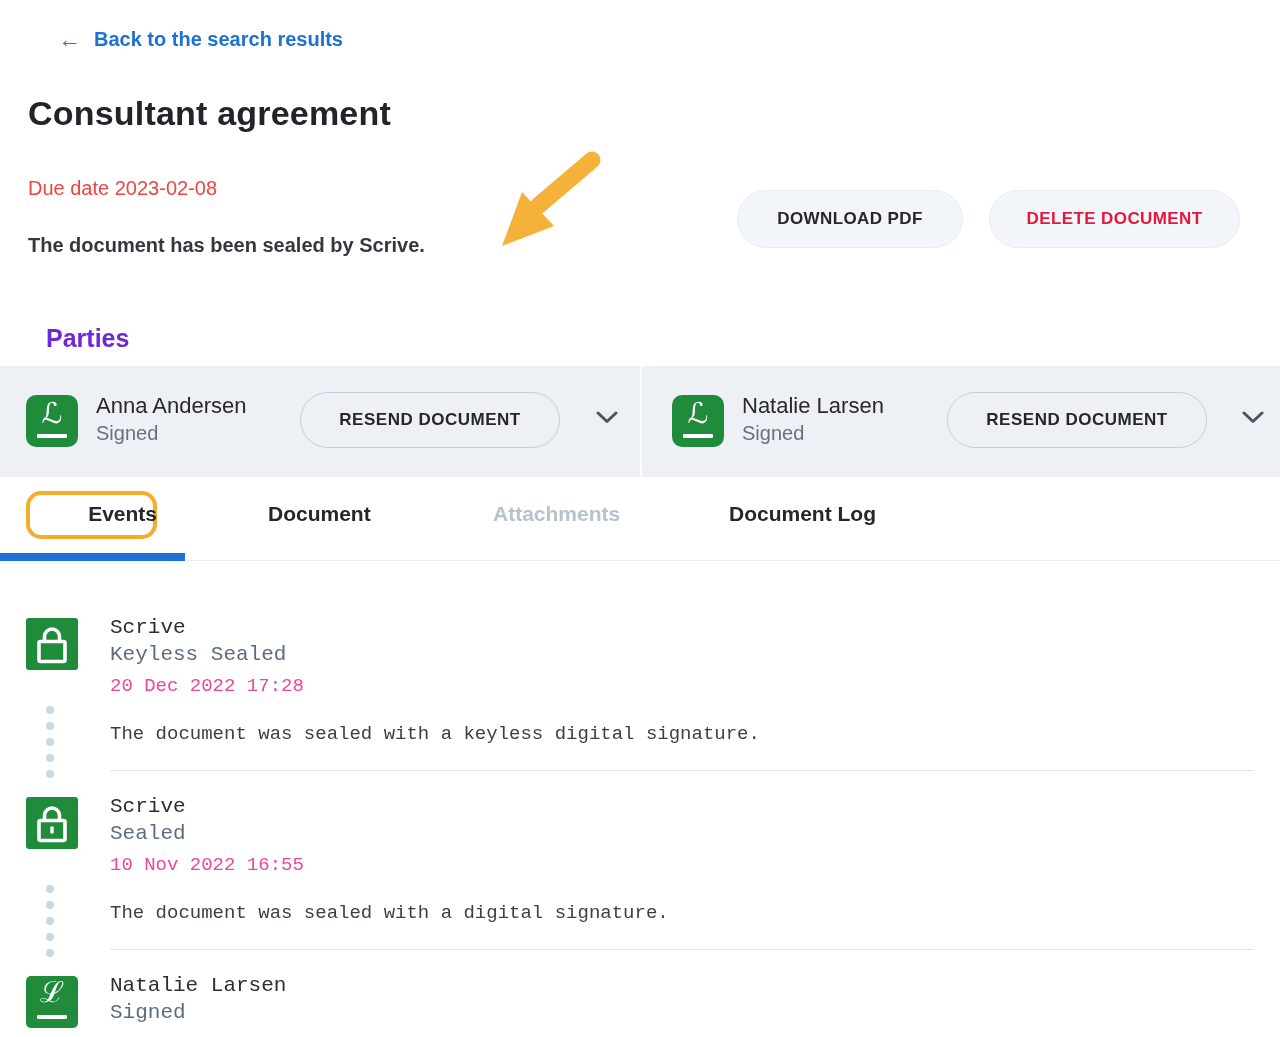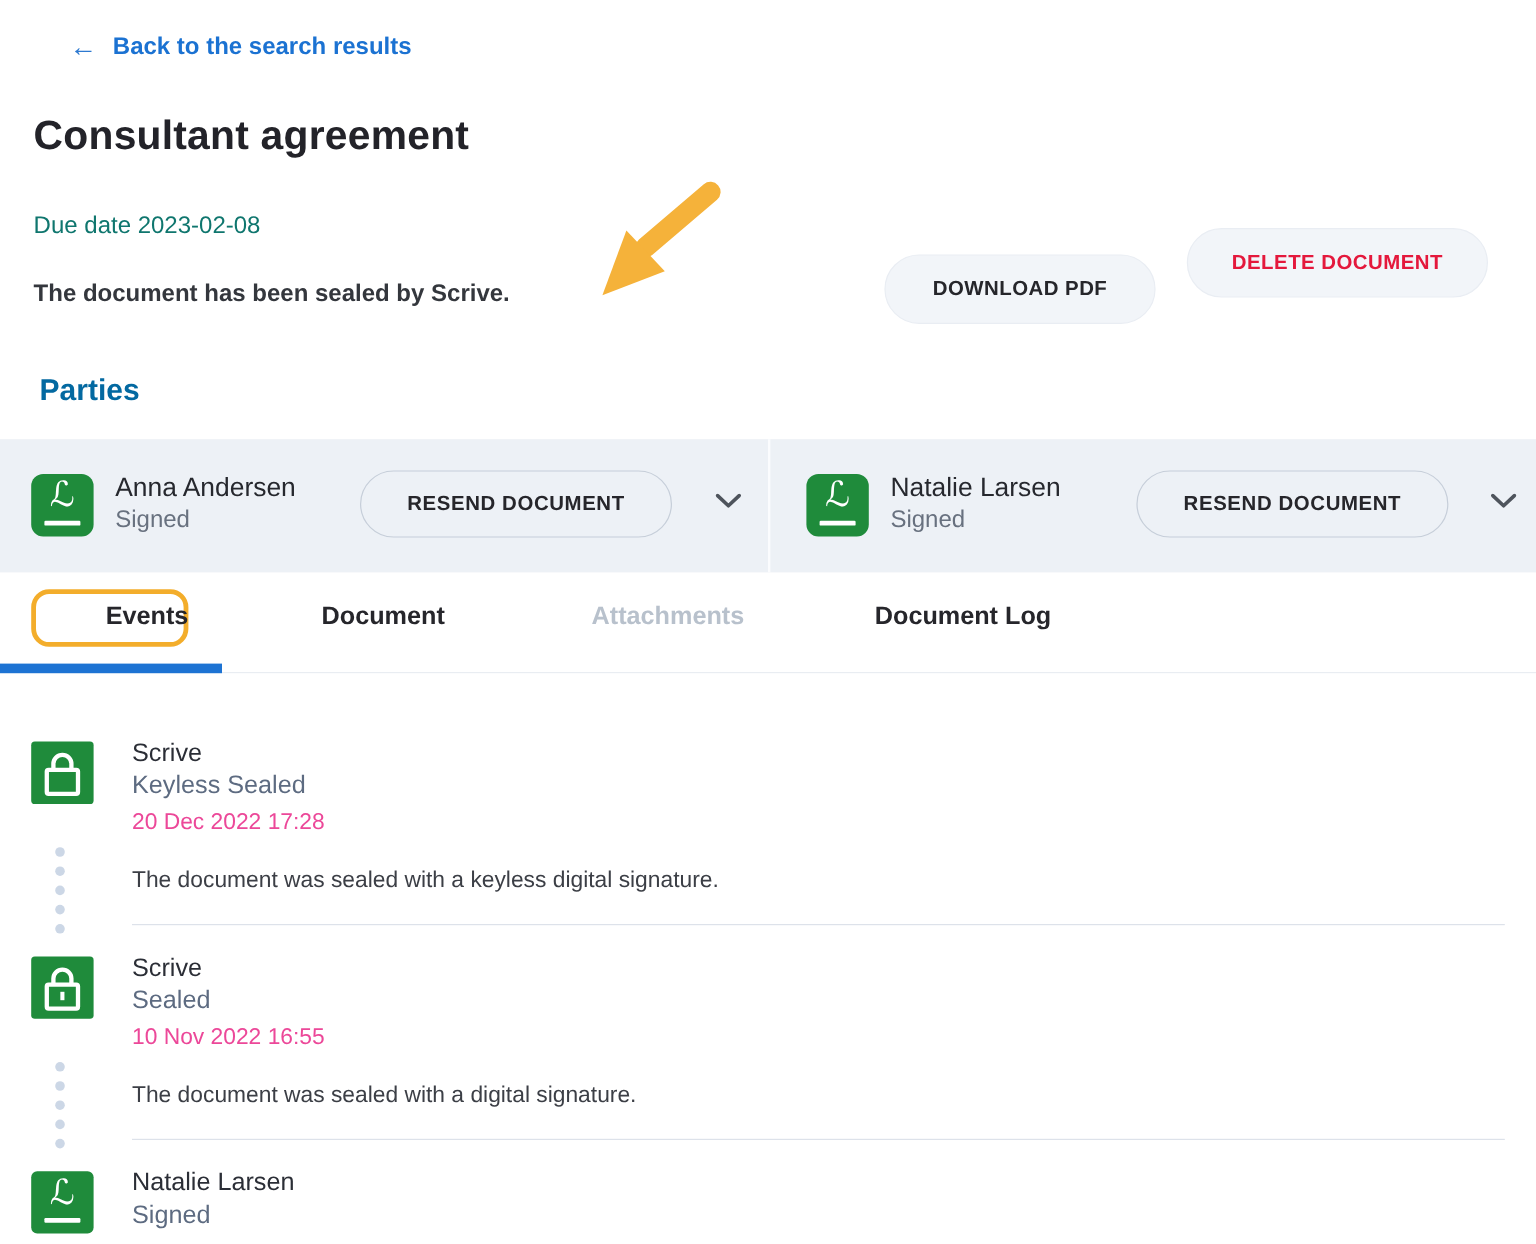--- a/index.html
+++ b/index.html
@@ -8,33 +8,33 @@
   .page{position:relative;width:1280px;height:1037px;background:#fff;}
 
   
   .back-link{position:absolute;left:58px;top:28px;display:flex;align-items:center;gap:13px;
              color:#1b72d2;font-weight:700;font-size:20px;cursor:pointer;}
   .back-arrow{font-size:23px;font-weight:400;color:#2d79d0;line-height:1;}
 
   
   .doc-title{position:absolute;left:28px;top:94px;margin:0;font-size:34px;font-weight:800;
              letter-spacing:.2px;color:#232329;text-align:center;}
-  .due-date{position:absolute;left:28px;top:177px;font-size:20px;color:#0f766e;}
+  .due-date{position:absolute;left:28px;top:177px;font-size:20px;color:#ef4444;}
   .status-note{position:absolute;left:28px;top:234px;font-size:20px;color:#34373d;font-weight:bold;}
   .annotation-arrow{position:absolute;left:492px;top:146px;width:114px;height:106px;pointer-events:none;}
 
   
   .pill-btn{position:absolute;top:190px;height:58px;border-radius:29px;background:#f2f5f9;
             border:1px solid #e9edf3;display:flex;align-items:center;justify-content:center;
             font-size:17px;font-weight:700;letter-spacing:.4px;cursor:pointer;box-sizing:border-box;}
-  .download-btn{left:737px;width:226px;color:#26262b;margin-top:22px;}
+  .download-btn{left:737px;width:226px;color:#26262b;}
   .delete-btn{left:989px;width:251px;color:#e4183c;}
 
   
-  .parties-heading{position:absolute;left:28px;top:306px;margin:5px;font-size:25px;font-weight:800;color:#0369a1;}
+  .parties-heading{position:absolute;left:28px;top:306px;margin:18px;font-size:25px;font-weight:800;color:#6d28d9;}
   .party-band{position:absolute;left:0;top:366px;width:1280px;height:111px;background:#edf1f6;}
   .party-divider{position:absolute;left:640px;top:0;width:2px;height:111px;background:#fbfcfe;}
   .party-card{position:absolute;top:0;height:111px;}
   .party-card.c1{left:0;width:640px;}
   .party-card.c2{left:642px;width:638px;}
   .party-icon{position:absolute;top:29px;width:52px;height:52px;border-radius:10px;background:#1f8b3b;}
   .c1 .party-icon{left:26px;} .c2 .party-icon{left:30px;}
   .sig-l{position:absolute;left:0;right:0;top:3px;text-align:center;font-size:29px;color:#fff;line-height:1.1;}
   .sig-bar{position:absolute;left:11px;bottom:9px;width:30px;height:4px;background:#fff;border-radius:1px;}
   .party-name{position:absolute;top:27px;font-size:22px;color:#26282e;}
@@ -54,21 +54,21 @@
   .tab-underline{position:absolute;left:0;top:65px;width:185px;height:8px;background:#1d73d3;}
   .tab{position:absolute;top:14px;font-size:21px;font-weight:700;color:#26262b;cursor:pointer;}
   .tab-events{left:26px;width:131px;text-align:right;}
   .tab-highlight{position:absolute;left:26px;top:3px;width:131px;height:48px;border:4px solid #f3ad2b;
                  border-radius:15px;box-sizing:border-box;pointer-events:none;}
   .tab-document{left:268px;}
   .tab-attachments{left:493px;color:#b8c1cc;cursor:default;}
   .tab-evidence{left:729px;}
 
   
-  .events{position:absolute;left:0;top:618px;width:1280px;height:419px;}
+  .events{position:absolute;left:0;top:618px;width:1280px;height:419px;font-family:Liberation Mono, monospace;}
   .event{position:absolute;left:0;width:1280px;}
   .event.e1{top:0;} .event.e2{top:179px;} .event.e3{top:358px;}
   .event-icon{position:absolute;left:26px;top:0;width:52px;height:52px;border-radius:3px;background:#1f8b3b;}
   .event-icon.sig{border-radius:5px;}
   .event-name{position:absolute;left:110px;top:-2px;font-size:21px;color:#2b2e36;}
   .event-action{position:absolute;left:110px;top:25px;font-size:21px;color:#5d6b81;}
   .event-date{position:absolute;left:110px;top:57px;font-size:19px;color:#ec4899;}
   .event-desc{position:absolute;left:110px;top:105px;font-size:19px;color:#3c3f46;}
   .event-divider{position:absolute;left:110px;top:152px;width:1144px;height:1px;background:#dde2ea;}
   .dots{position:absolute;left:46px;top:88px;display:flex;flex-direction:column;gap:8px;}

